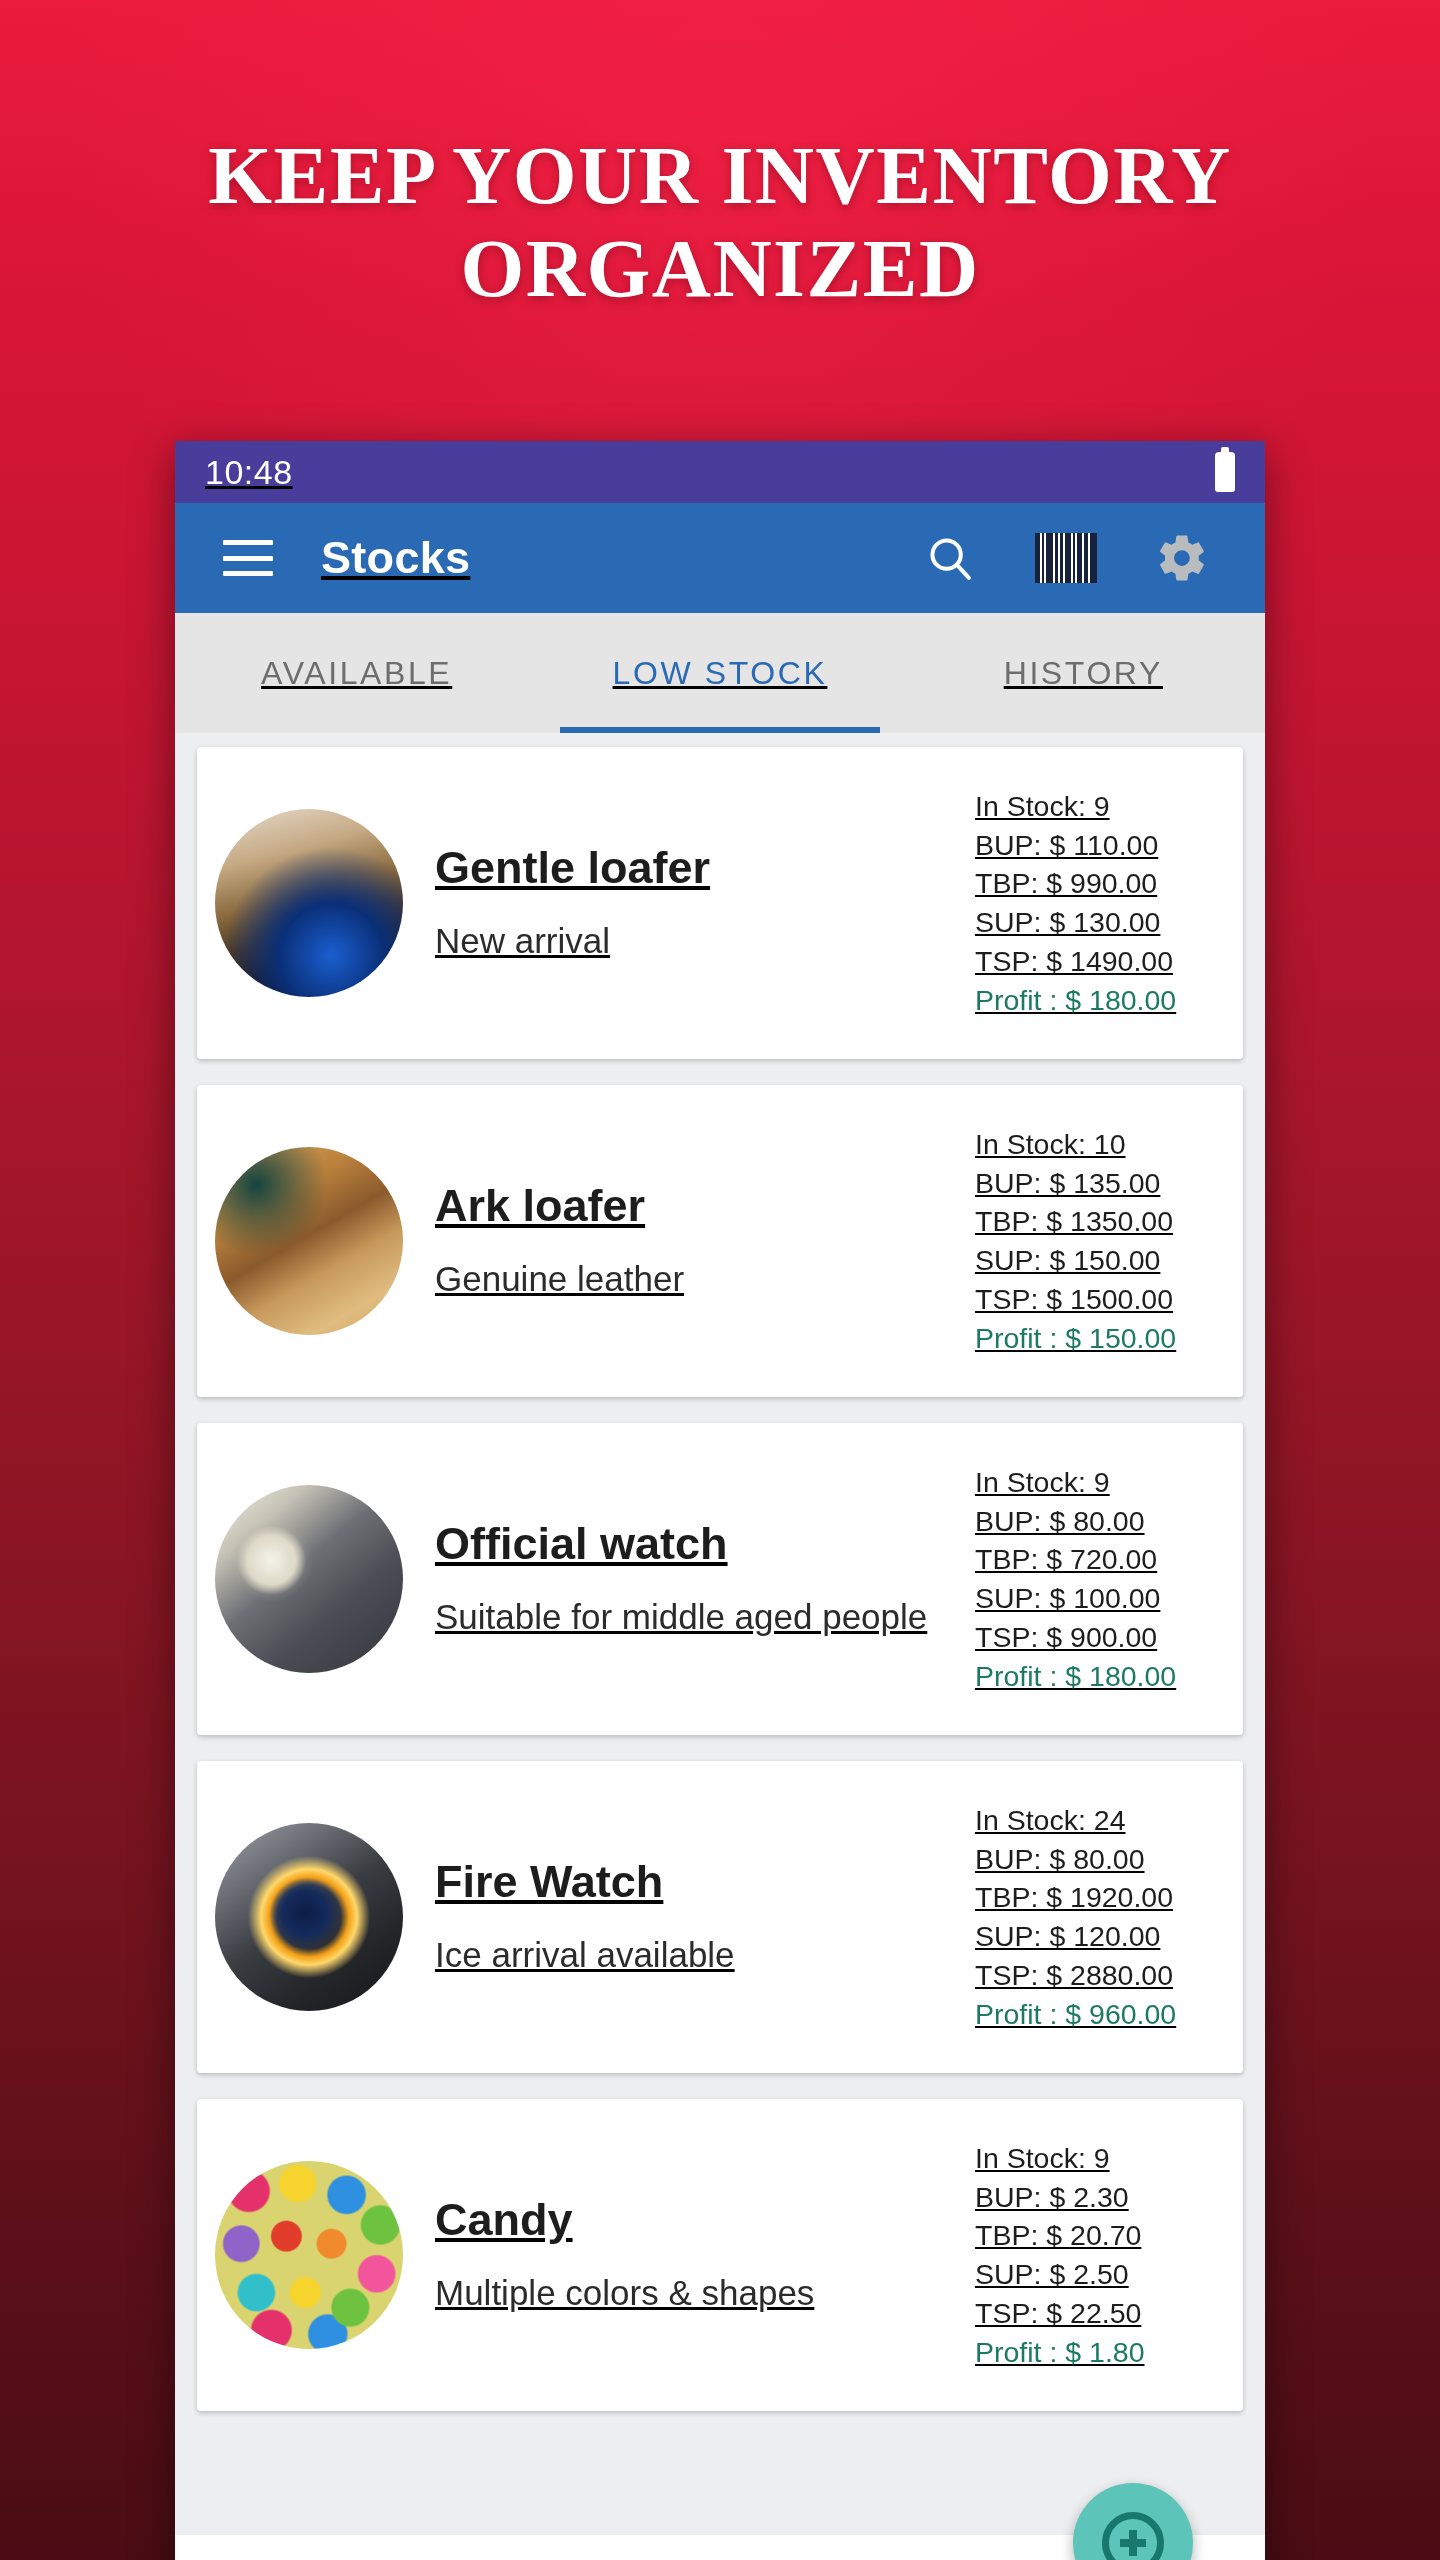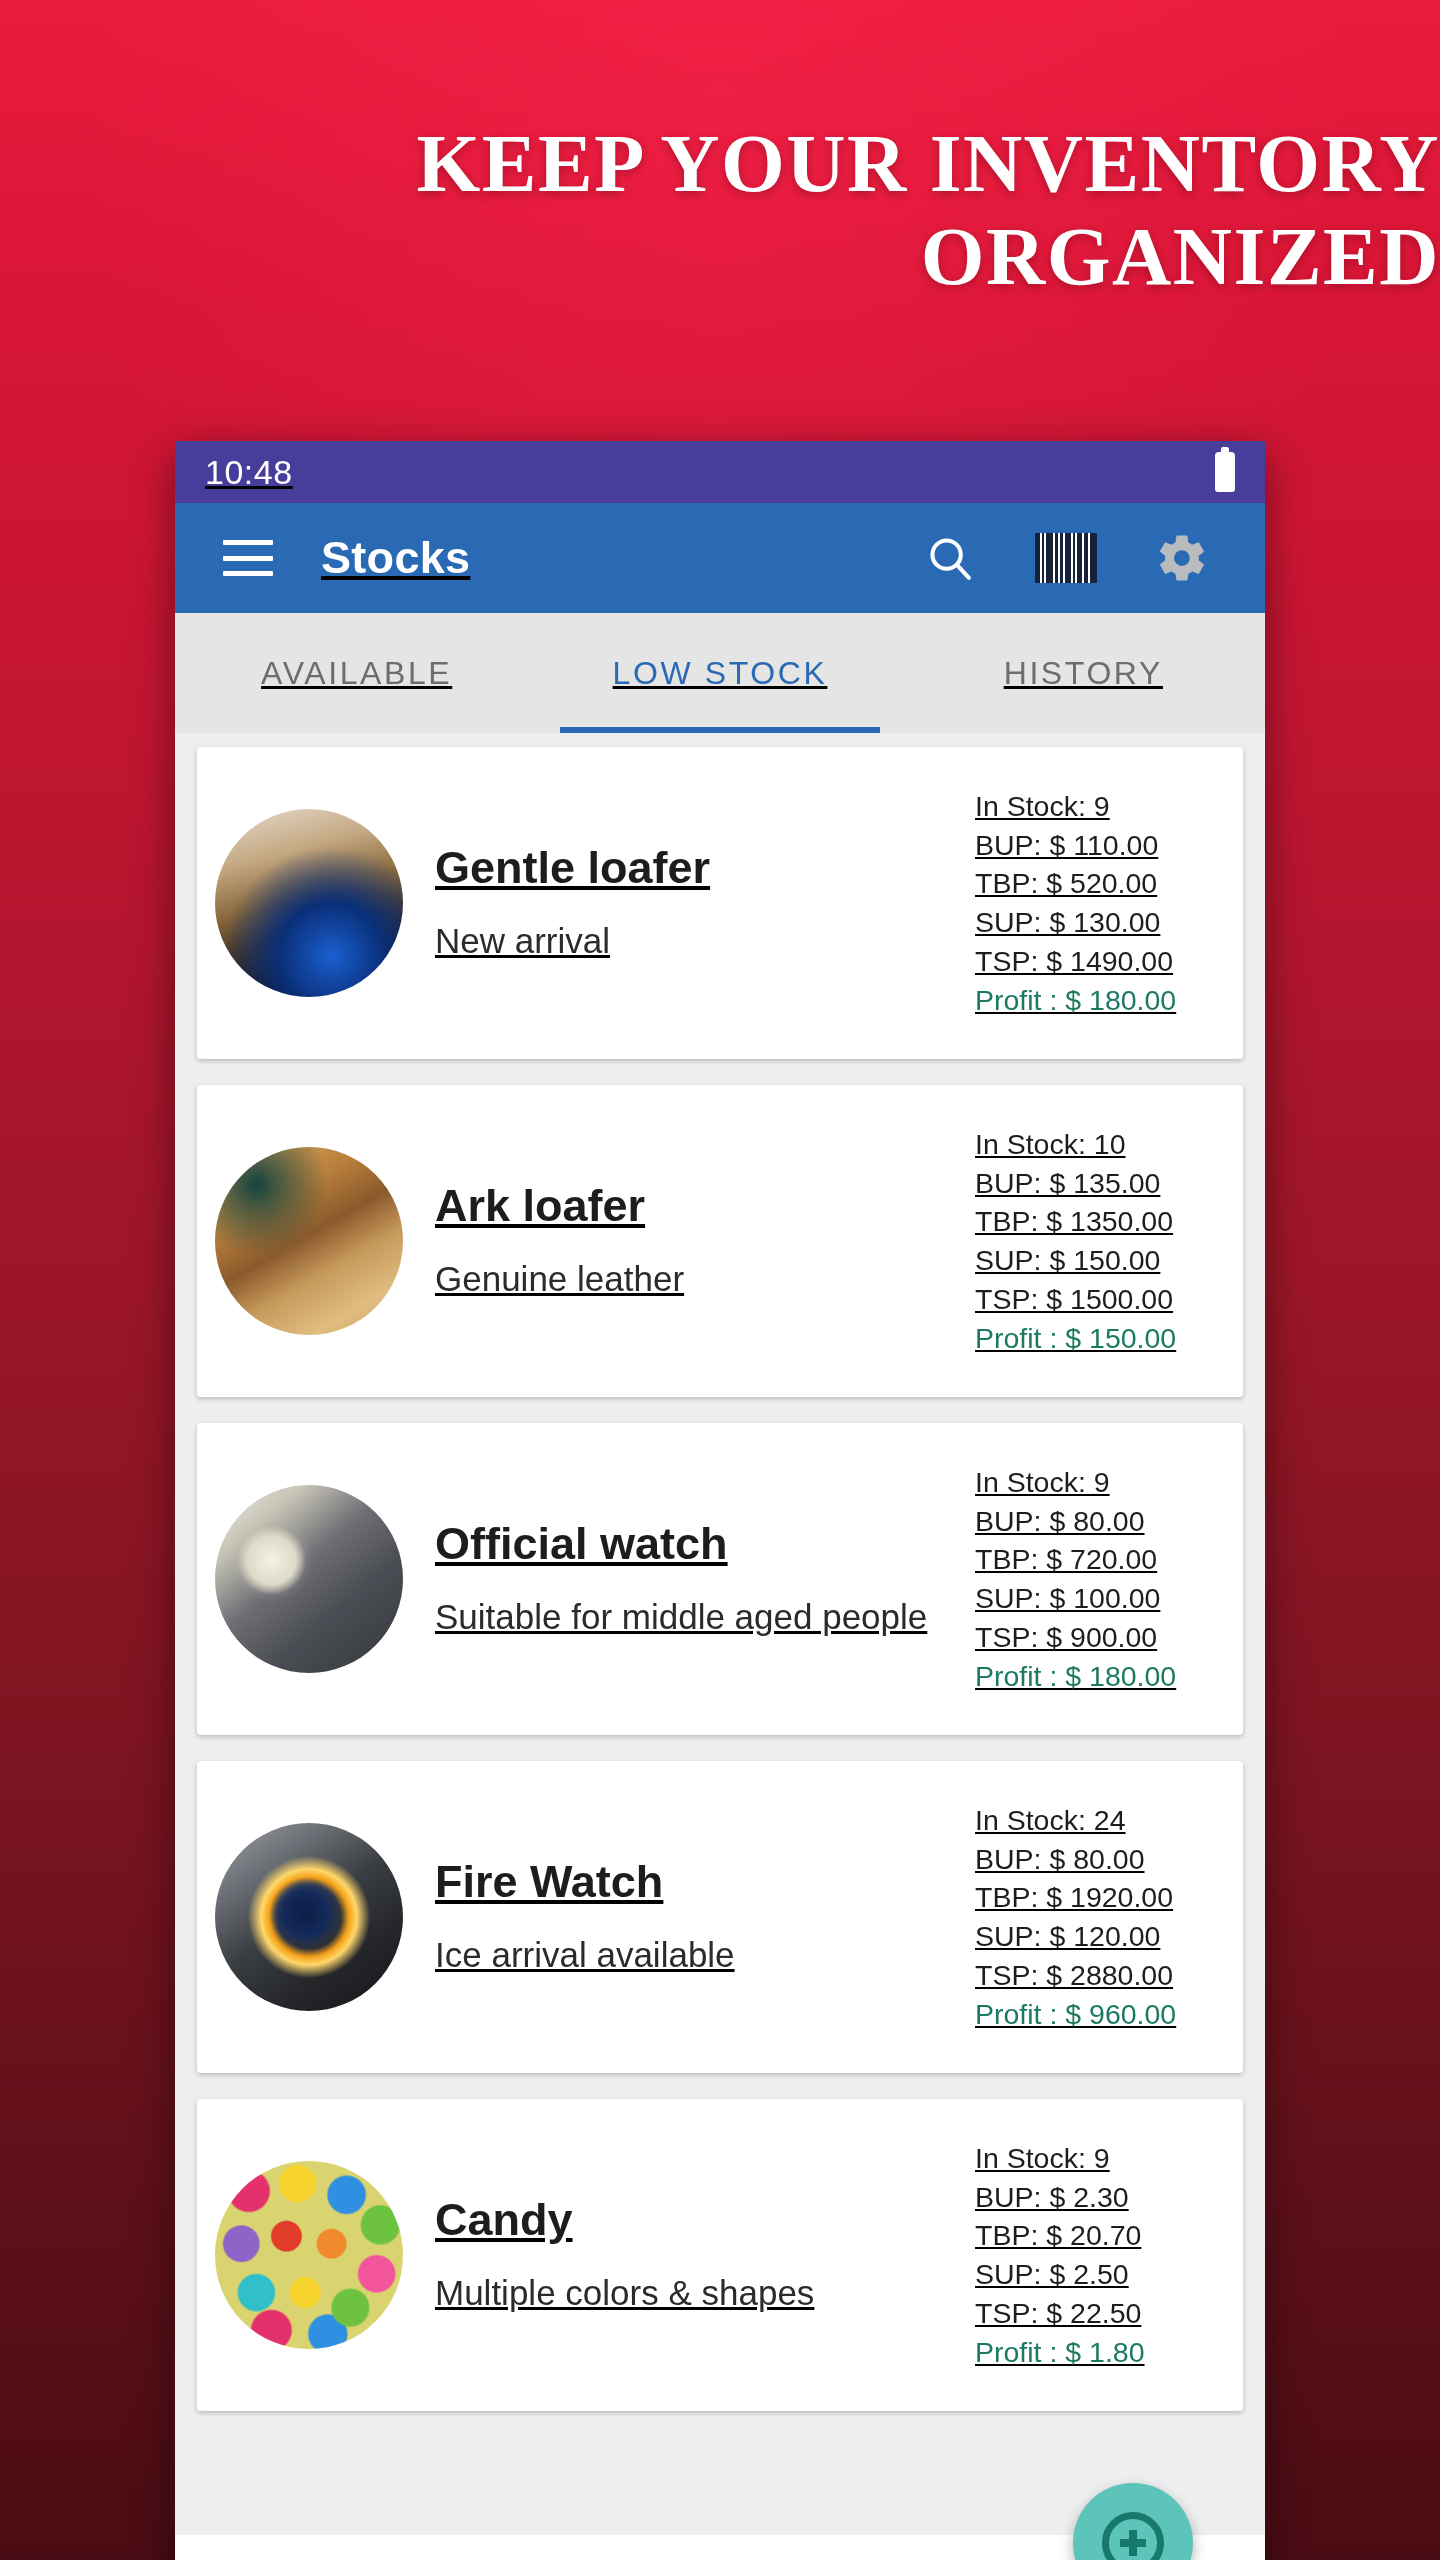--- a/index.html
+++ b/index.html
@@ -27,22 +27,22 @@
   .promo::before{
     content:"";
     position:absolute; inset:0;
     background:radial-gradient(ellipse 70% 45% at 50% 4%, rgba(255,40,80,.38), rgba(255,0,0,0) 65%);
     pointer-events:none;
   }
 
   
   .headline{
     position:absolute;
-    top:118px; left:0; width:1440px;
-    text-align:right;
+    top:130px; left:0; width:1440px;
+    text-align:center;
     color:#fff;
     font-family:"Liberation Serif", serif;
     font-weight:700;
     font-size:82px;
     line-height:1.13;
     letter-spacing:1.5px;
     text-shadow:0 3px 10px rgba(70,0,10,.35);
     z-index:4;
   }
   .headline .l2{ display:block; }
@@ -350,21 +350,21 @@
 
       <div class="card">
         <div class="thumb th-gentle"></div>
         <div class="card-mid">
           <div class="item-name">Gentle loafer</div>
           <div class="item-desc">New arrival</div>
         </div>
         <div class="card-stats">
           <div>In Stock: 9</div>
           <div>BUP: $ 110.00</div>
-          <div>TBP: $ 520.00</div>
+          <div>TBP: $ 990.00</div>
           <div>SUP: $ 130.00</div>
           <div>TSP: $ 1490.00</div>
           <div class="profit">Profit : $ 180.00</div>
         </div>
       </div>
 
       <div class="card">
         <div class="thumb th-ark"></div>
         <div class="card-mid">
           <div class="item-name">Ark loafer</div>

